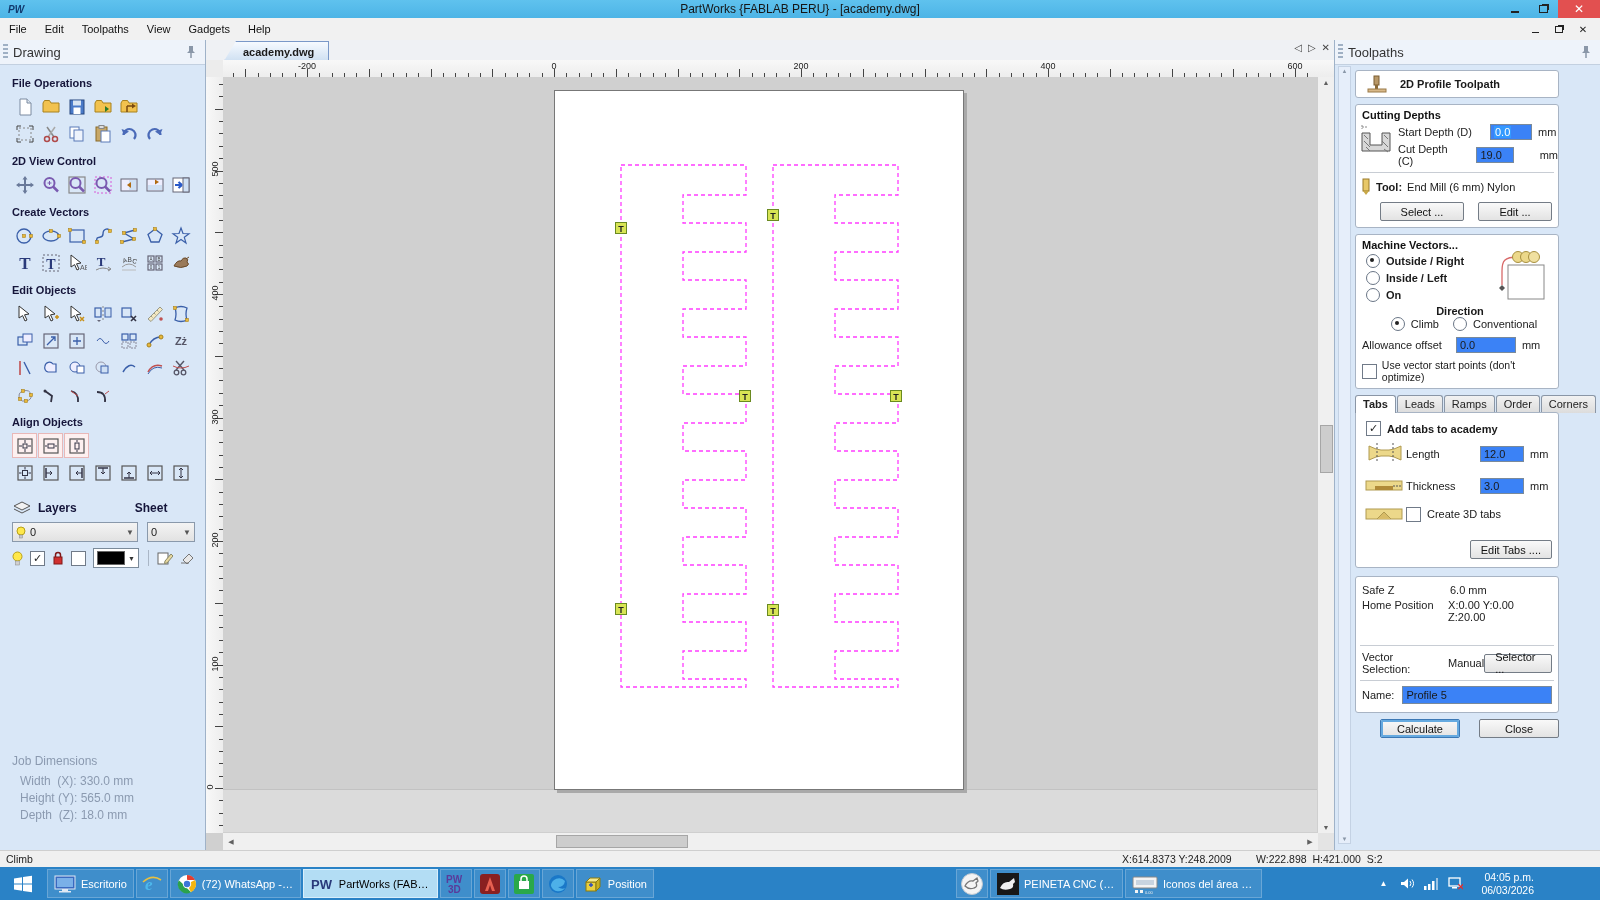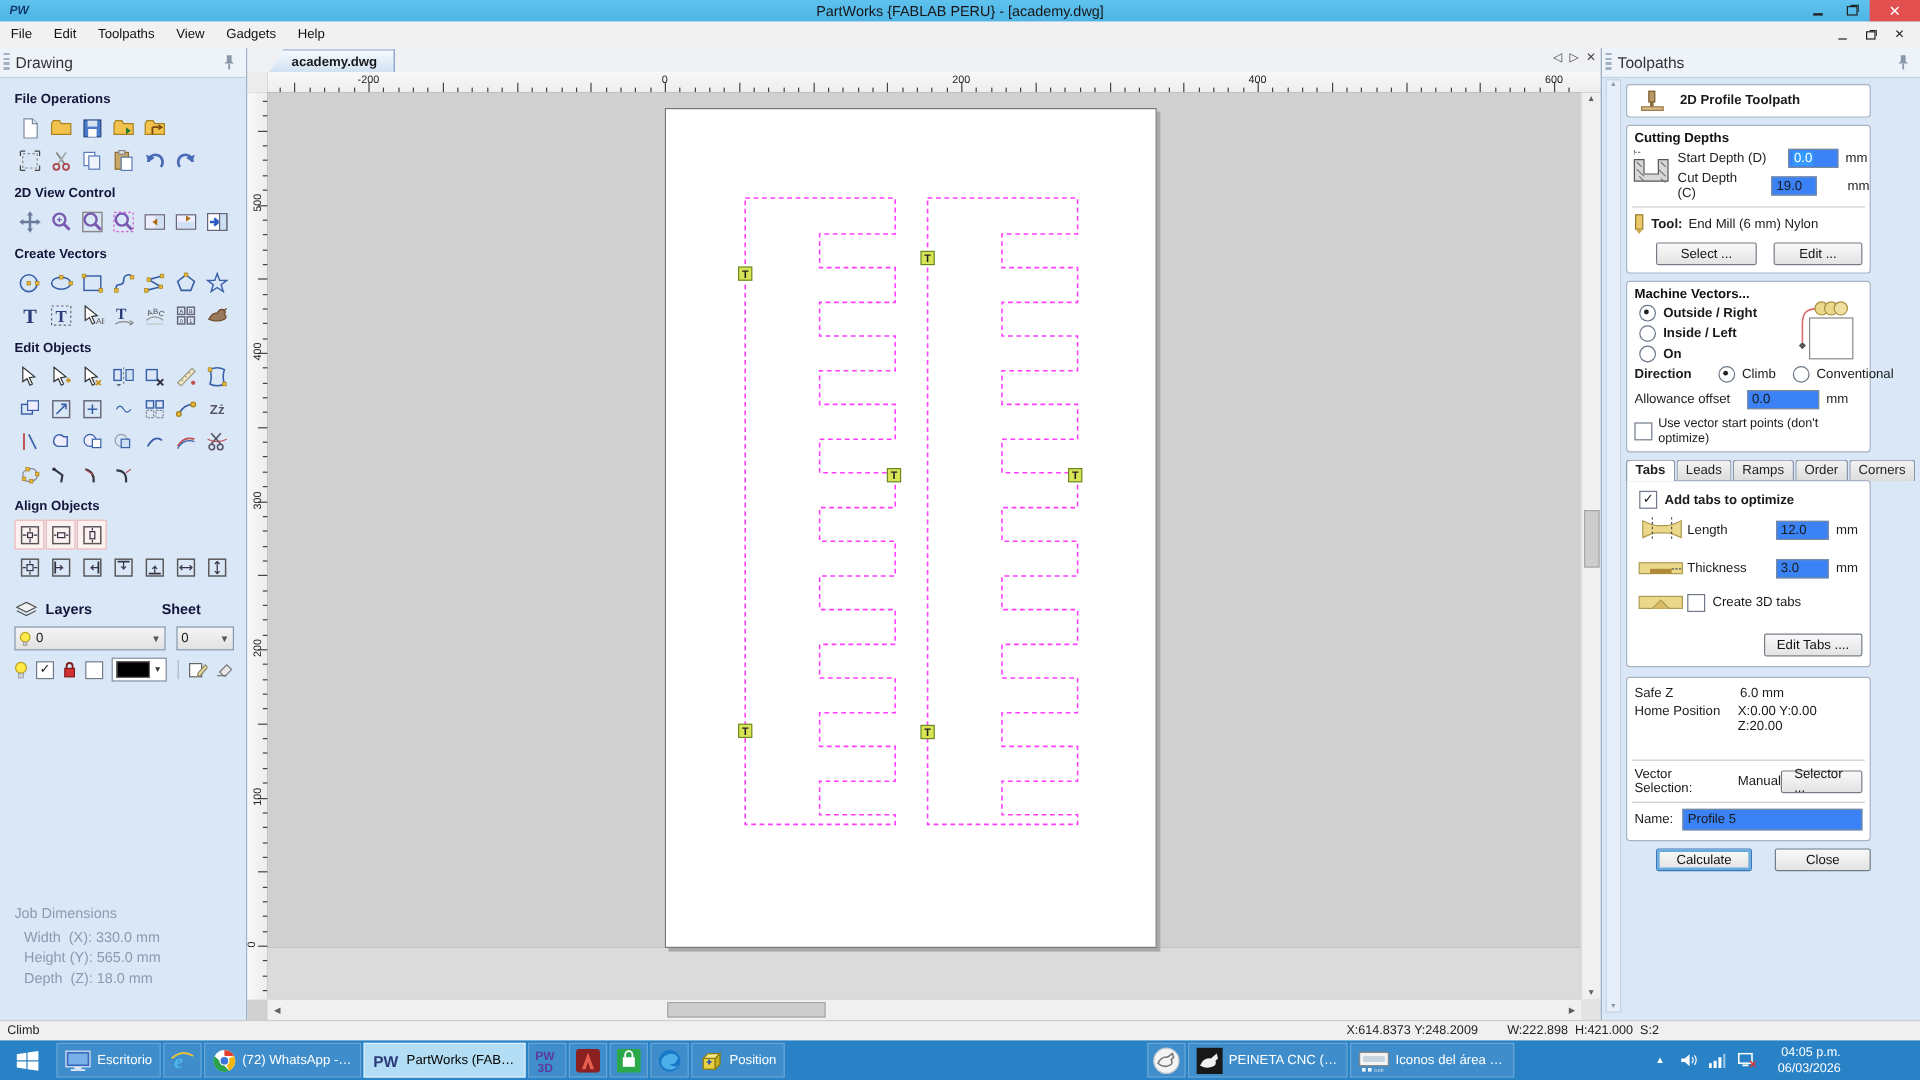--- a/index.html
+++ b/index.html
@@ -1024,21 +1024,21 @@
               </div>
               <div style="display: flex; align-items: center; margin: 3px 0px; width: 120px;">
                 <span class="radio"></span>
                 <span class="rlabel bold">Inside / Left</span>
               </div>
               <div style="display: flex; align-items: center; margin: 3px 0px; width: 120px;">
                 <span class="radio"></span>
                 <span class="rlabel bold">On</span>
               </div>
             </div>
-          <div class="field-row" style="margin-left:6px;">
+          <div class="field-row" style="margin-left:6px;flex-direction:column;">
             <span class="bold">Direction</span>
             <span id="mv-direction" style="display:flex;align-items:center;margin-left:22px;gap:0;">
                 <span style="display: inline-flex; align-items: center; margin-right: 14px;">
                   <span class="radio sel"></span>
                   <span class="rlabel">Climb</span>
                 </span>
                 <span style="display: inline-flex; align-items: center; margin-right: 14px;">
                   <span class="radio"></span>
                   <span class="rlabel">Conventional</span>
                 </span>
@@ -1060,21 +1060,21 @@
         <div id="tp-tabs-row">
             <div class="tp-tab active">Tabs</div>
             <div class="tp-tab">Leads</div>
             <div class="tp-tab">Ramps</div>
             <div class="tp-tab">Order</div>
             <div class="tp-tab">Corners</div>
           </div>
         <div class="box" id="tp-tabs-body">
           <div class="field-row" style="margin:0 0 6px 4px;">
             <span class="cbx" id="cbx-addtabs">✓</span>
-            <span class="bold" style="margin-left:6px;">Add tabs to optimize</span>
+            <span class="bold" style="margin-left:6px;">Add tabs to academy</span>
           </div>
           <div class="field-row">
             <span class="tab-icon-cell">
                 <svg width="38" height="24">
                   <path d="M4 4 q8 4 12 4 h8 q4 0 12 -4 v14 q-8 -4 -12 -4 h-8 q-4 0 -12 4 z" fill="#ecd88a" stroke="#b09a50"></path>
                   <path d="M12 1 v20 M28 1 v20" stroke="#555" stroke-dasharray="2 2" fill="none"></path>
                 </svg>
               </span>
             <span>Length</span>
             <div class="tp-input" style="width:36px;margin-left:auto;">

